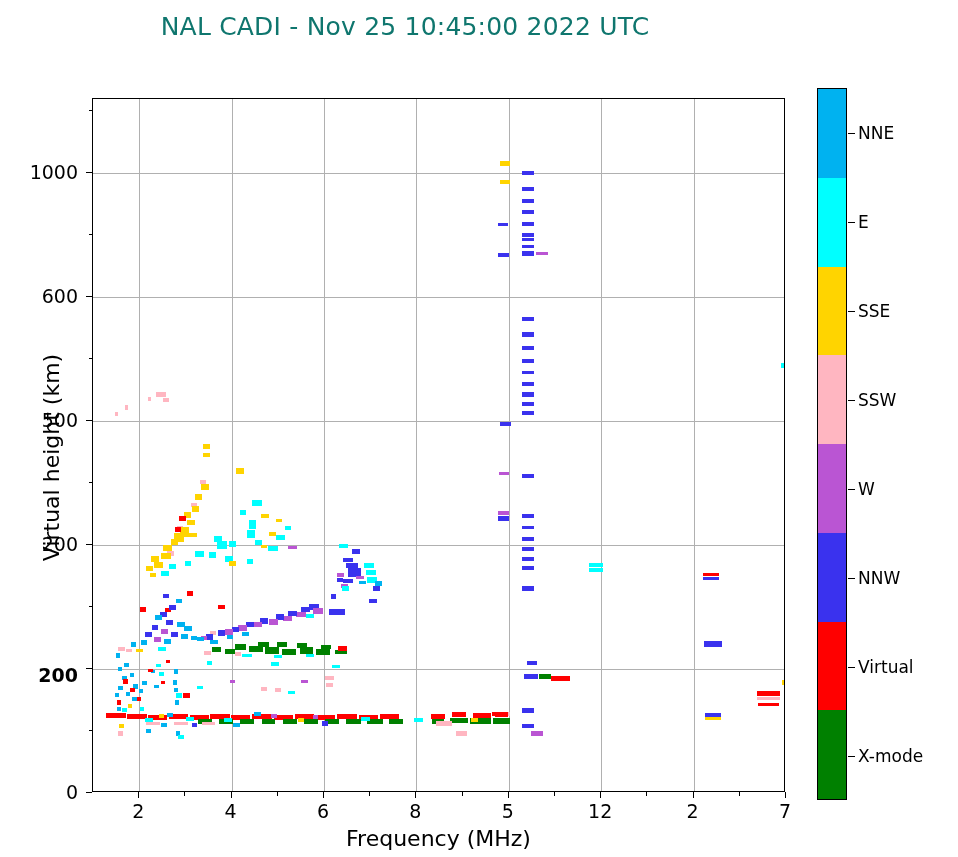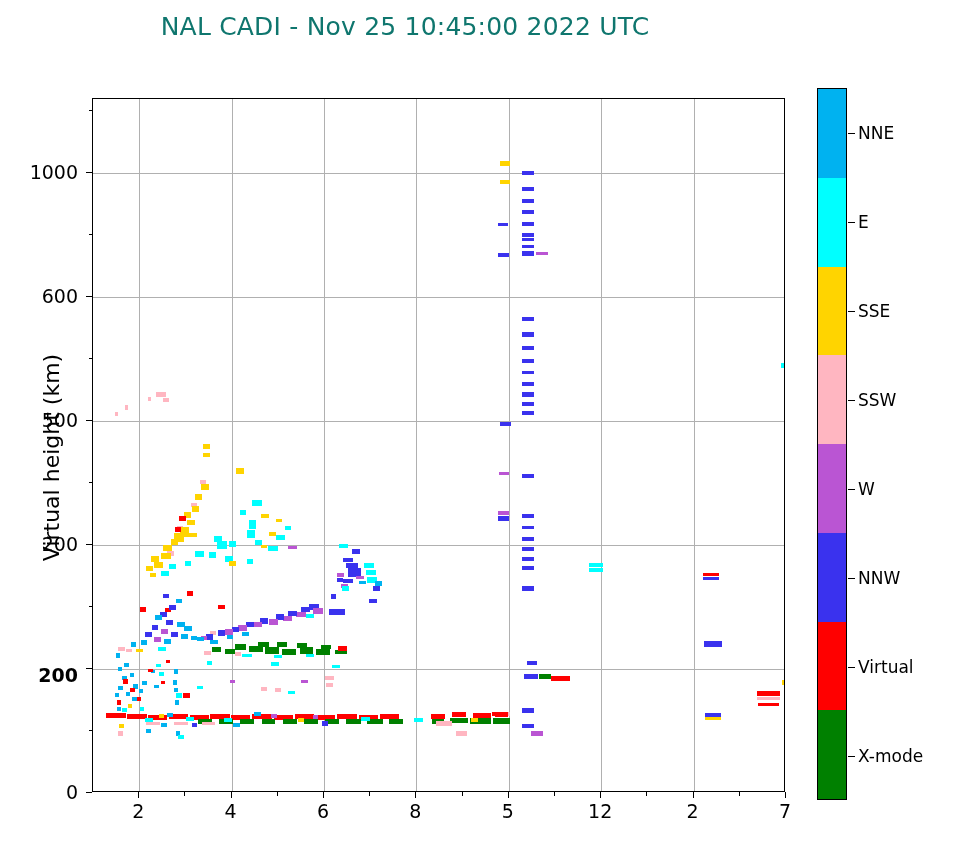--- a/index.html
+++ b/index.html
@@ -472,20 +472,21 @@
       <div class="tick-y" style="top: 172.4px;"></div>
       <div class="ylab" style="top: 172.4px;">1000</div>
       <div class="tick-y-minor" style="top: 730px;"></div>
       <div class="tick-y-minor" style="top: 606.1px;"></div>
       <div class="tick-y-minor" style="top: 482.2px;"></div>
       <div class="tick-y-minor" style="top: 358.3px;"></div>
       <div class="tick-y-minor" style="top: 234.3px;"></div>
       <div class="tick-y-minor" style="top: 110.4px;"></div>
     </div>
 
+  <div id="xaxis-title">Frequency (MHz)</div>
   <div id="yaxis-title">Virtual height (km)</div>
 
   <div id="colorbar">
       <div class="cb-seg" style="height: 12.5%; background: rgb(0, 178, 240);"></div>
       <div class="cb-seg" style="height: 12.5%; background: rgb(0, 255, 255);"></div>
       <div class="cb-seg" style="height: 12.5%; background: rgb(255, 212, 0);"></div>
       <div class="cb-seg" style="height: 12.5%; background: rgb(255, 182, 193);"></div>
       <div class="cb-seg" style="height: 12.5%; background: rgb(186, 85, 211);"></div>
       <div class="cb-seg" style="height: 12.5%; background: rgb(58, 50, 238);"></div>
       <div class="cb-seg" style="height: 12.5%; background: rgb(255, 0, 0);"></div>

